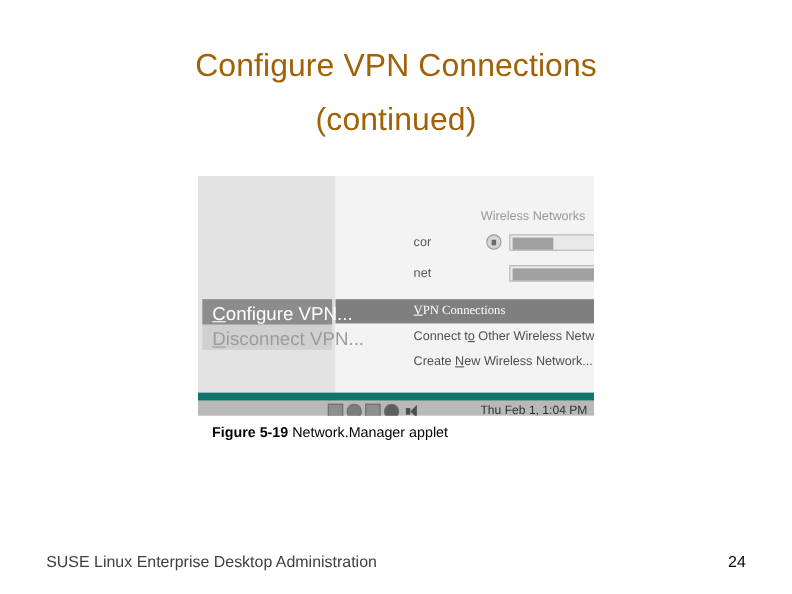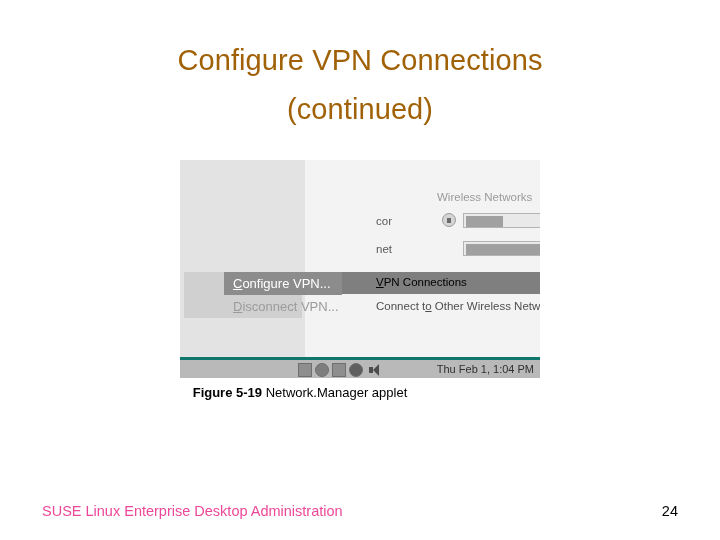--- a/index.html
+++ b/index.html
@@ -161,21 +161,22 @@
   }
 
   
   .vpn-row {
     position: absolute;
     left: 125px;
     top: 112px;
     width: 265px;
     height: 22px;
     background: #7f7f7f;
-    color: #000000;
+    color: #ffffff;
+    font-family: Liberation Serif, serif;
   }
   .vpn-row .lbl {
     position: absolute;
     left: 71px;
     top: 4px;
     font-size: 11.5px;
     white-space: nowrap;
   }
   .vpn-row .lbl .u { text-decoration: underline; }
   .vpn-row .arrow {
@@ -196,22 +197,21 @@
     top: 112px;
     width: 118px;
     height: 46px;
     background: #d0d0d0;
   }
   .submenu .item {
     position: absolute;
     left: 0;
     width: 118px;
     height: 23px;
-    font-size: 13px;
-    margin-left: 40px;
+    font-size: 17px;
   }
   .submenu .item .t {
     position: absolute;
     left: 9px;
     top: 4px;
     white-space: nowrap;
   }
   .submenu .item.sel {
     top: 0;
     background: #8c8c8c;
@@ -235,21 +235,21 @@
   .menu-line .u { text-decoration: underline; }
 
   
   .taskbar {
     position: absolute;
     left: 0;
     bottom: 0;
     width: 360px;
     height: 21px;
     background: #b9b9b9;
-    border-top: 3px solid #0f766e;
+    border-top: 7px solid #0f766e;
     box-sizing: border-box;
   }
   .taskbar .tray {
     position: absolute;
     left: 118px;
     top: 2px;
     height: 17px;
   }
   .tray-icon {
     position: absolute;
@@ -311,21 +311,21 @@
   .figure-caption .strong {
     font-weight: bold;
   }
 
   
   .footer-left {
     position: absolute;
     left: 42px;
     top: 503px;
     font-size: 14.5px;
-    color: #ec4899;
+    color: #404040;
   }
   .footer-right {
     position: absolute;
     right: 42px;
     top: 503px;
     font-size: 14.5px;
     color: #000000;
   }
 </style>
 </head>
@@ -369,20 +369,23 @@
       <div class="item sel">
         <span class="t"><span class="u">C</span>onfigure VPN...</span>
       </div>
       <div class="item dim">
         <span class="t"><span class="u">D</span>isconnect VPN...</span>
       </div>
     </div>
 
     <div class="menu-line" style="top:140px;">
       Connect t<span class="u">o</span> Other Wireless Network...
+    </div>
+    <div class="menu-line" style="top:163px;">
+      Create <span class="u">N</span>ew Wireless Network...
     </div>
 
     <div class="taskbar">
       <div class="tray">
         <span class="tray-icon" style="left:0;"></span>
         <span class="tray-icon round" style="left:17px;"></span>
         <span class="tray-icon" style="left:34px;"></span>
         <span class="tray-icon round dark" style="left:51px;"></span>
         <span class="tray-icon speaker" style="left:70px;"></span>
       </div>

